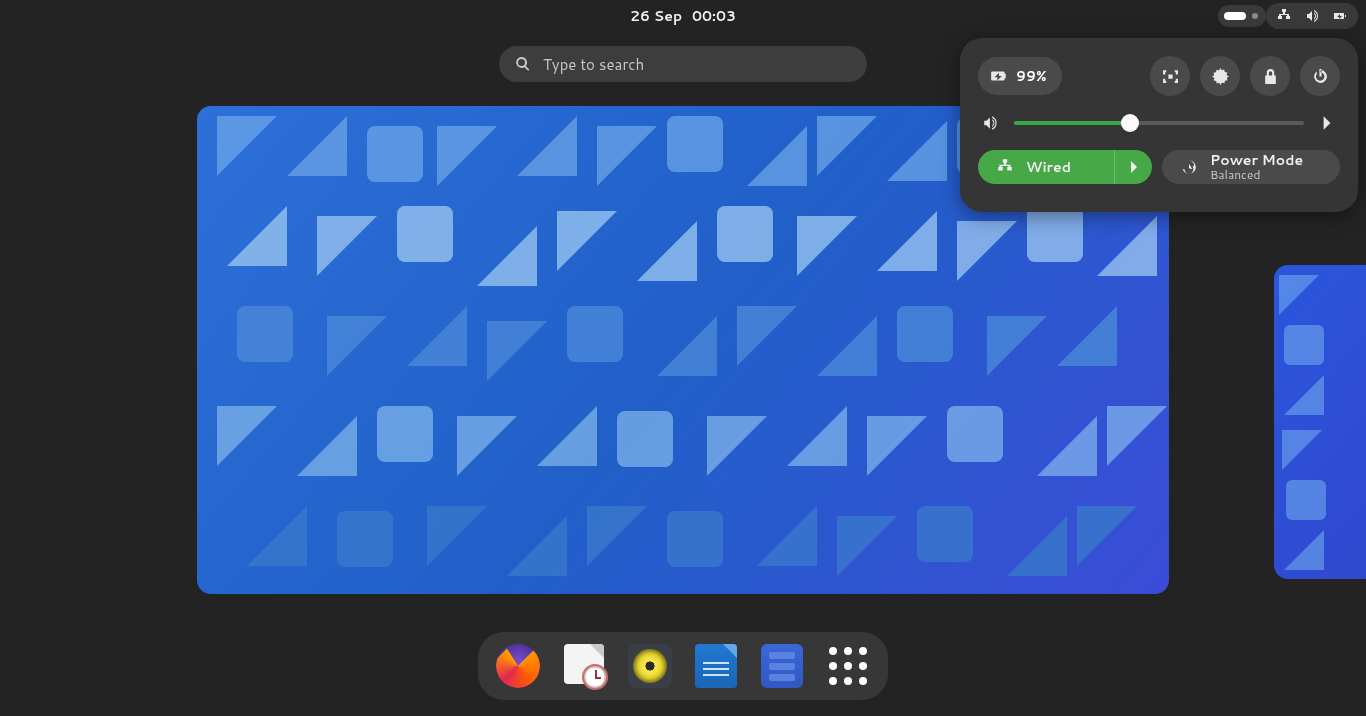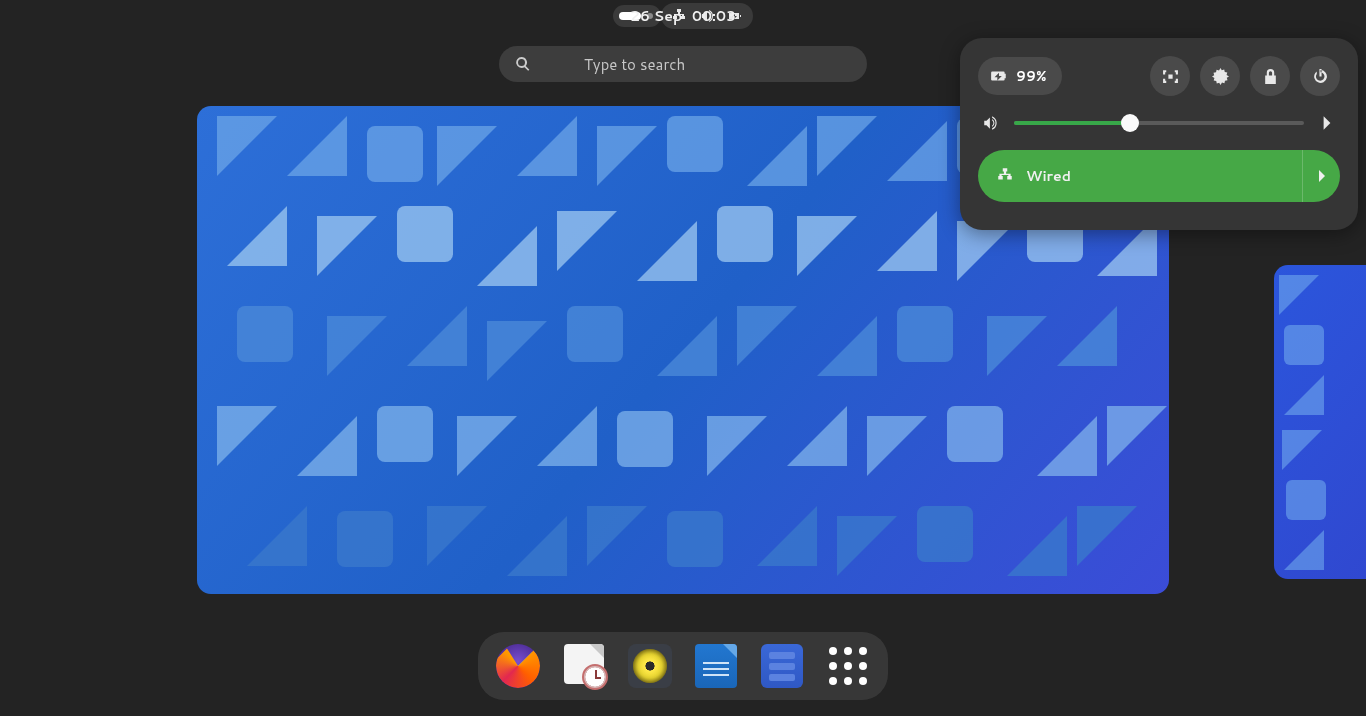--- a/index.html
+++ b/index.html
@@ -18,21 +18,21 @@
     }
 
     
     .top-bar {
       position: absolute;
       top: 0;
       left: 0;
       right: 0;
       height: 32px;
       display: flex;
-      justify-content: center;
+      justify-content: flex-end;
       align-items: center;
       padding: 0 8px;
       z-index: 10;
     }
     .activities-pill {
       background: #3a3a3a;
       border-radius: 20px;
       height: 22px;
       width: 48px;
       display: flex;
@@ -99,21 +99,20 @@
       height: 16px;
       fill: #ccc;
     }
     .search-bar input {
       background: transparent;
       border: none;
       outline: none;
       color: #fff;
       font-size: 15px;
       flex: 1;
-      margin-left: 41px;
     }
     .search-bar input::placeholder {
       color: #c8c8c8;
     }
 
     
     .workspace {
       position: absolute;
       top: 106px;
       left: 197px;
@@ -244,21 +243,21 @@
     }
 
     
     .toggle-row {
       display: flex;
       gap: 10px;
       margin-bottom: 10px;
     }
     .toggle-tile {
       flex: 1;
-      height: 52px;
+      height: 34px;
       background: #4a4a4a;
       border-radius: 26px;
       display: flex;
       align-items: center;
       padding: 0 4px 0 18px;
       position: relative;
       cursor: pointer;
     }
     .toggle-tile.active {
       background: #46a846;
@@ -643,20 +642,29 @@
       <div class="tile-text">
         <span class="tile-label">Wired</span>
       </div>
       <div class="tile-arrow">
         <svg viewBox="0 0 16 16">
             <path d="M5 2l6 6-6 6z"></path>
           </svg>
       </div>
     </div>
 
+    <div class="toggle-tile">
+      <svg class="tile-icon" viewBox="0 0 16 16">
+          <path d="M8 2a6 6 0 11-5.65 8H4a4 4 0 107.3-2.2l1.4-1.4A6 6 0 008 2zm0 3v4l3 1"></path>
+        </svg>
+      <div class="tile-text">
+        <span class="tile-label">Power Mode</span>
+        <span class="tile-sub">Balanced</span>
+      </div>
+    </div>
   </div>
 
 </div>
 
 <div class="dock">
   <div class="dock-item">
     <div class="firefox-icon"></div>
   </div>
   <div class="dock-item">
     <div class="calendar-icon-wrap">

